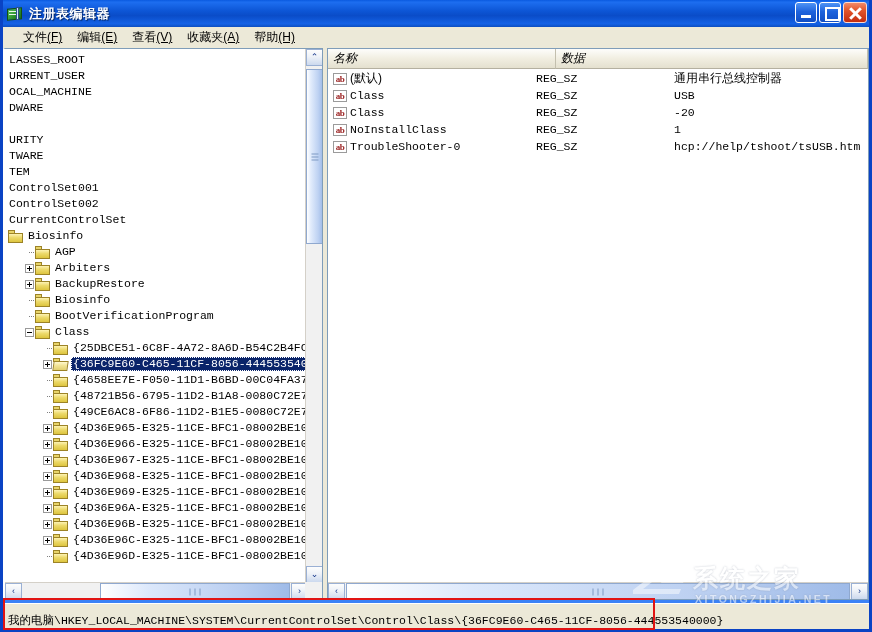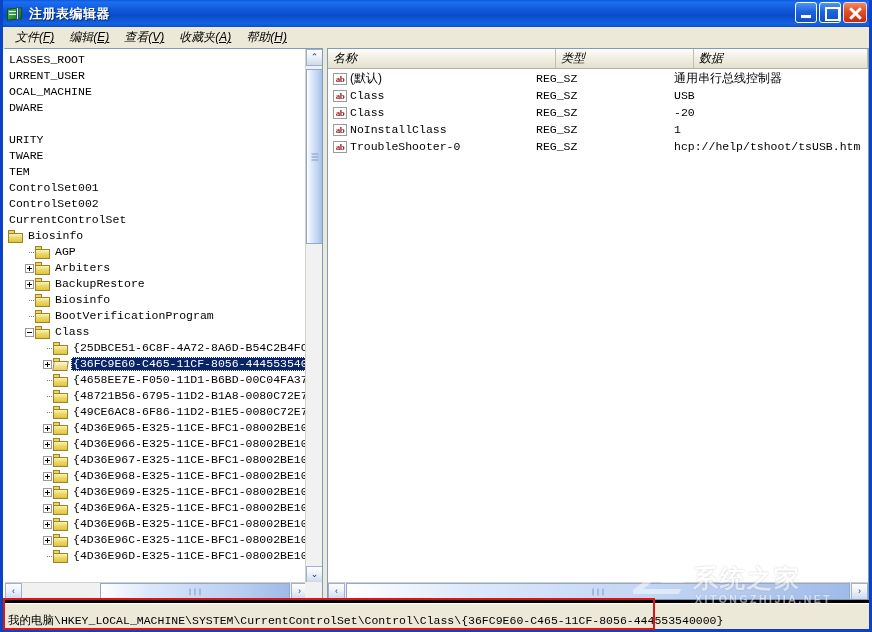--- a/index.html
+++ b/index.html
@@ -20,21 +20,21 @@
   }
 
   
   .window {
     position: absolute;
     left: 0; top: 0;
     width: 872px;
     height: 632px;
     border: 3px solid #0a43c4;
     border-top: none;
-    background: #000000;
+    background: #3b82f6;
   }
 
   
   .titlebar {
     position: relative;
     height: 27px;
     background: linear-gradient(to bottom,
        #0a5ae0 0%, #1d6ef0 8%, #0d56d6 40%,
        #0a4cc8 58%, #1462e6 88%, #0c4ec0 100%);
     display: flex;
@@ -120,23 +120,22 @@
     background: #ffffff;
   }
   .tbtn.close .x1 { transform: rotate(45deg); }
   .tbtn.close .x2 { transform: rotate(-45deg); }
 
   
   .menubar {
     height: 21px;
     background: #ece9d8;
     display: flex;
-    padding-left: 5px;
+    padding-left: 13px;
     border-bottom: 1px solid #ece9d8;
-    font-style: italic;
   }
   .menu-item {
     font-size: 12px;
     color: #000000;
     padding: 2px 8px 2px 7px;
     white-space: nowrap;
     cursor: default;
   }
   .menu-item .accel { text-decoration: underline; }
 
@@ -768,21 +767,20 @@
           <div class="sb-btn sb-right">›</div>
         </div>
         <div class="sb-corner"></div>
       </div>
 
       <div class="splitter"></div>
 
       <div class="list-pane">
         <div class="list-header">
           <div class="lh-cell" style="width:228px;">名称</div>
-          <div class="lh-cell" style="width:138px;">类型</div>
           <div class="lh-cell" style="flex:1;text-align:right;">数据</div>
         </div>
 
         <div class="list-body" id="list-body">
             <div class="lrow">
               <span class="lcell-name" style="display: flex; align-items: center;">
                 <span class="ab-icon">ab</span>
                 <span class="sans">(默认)</span>
               </span>
               <span class="lcell-type">REG_SZ</span>

